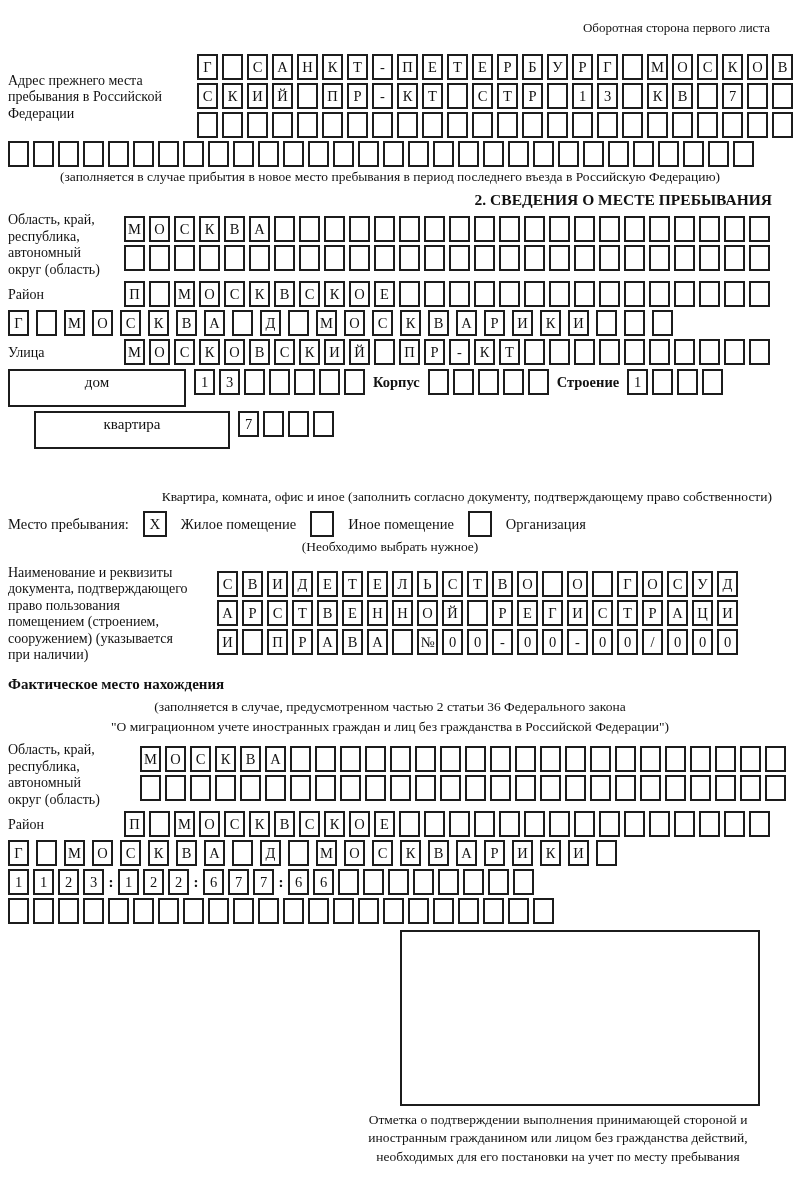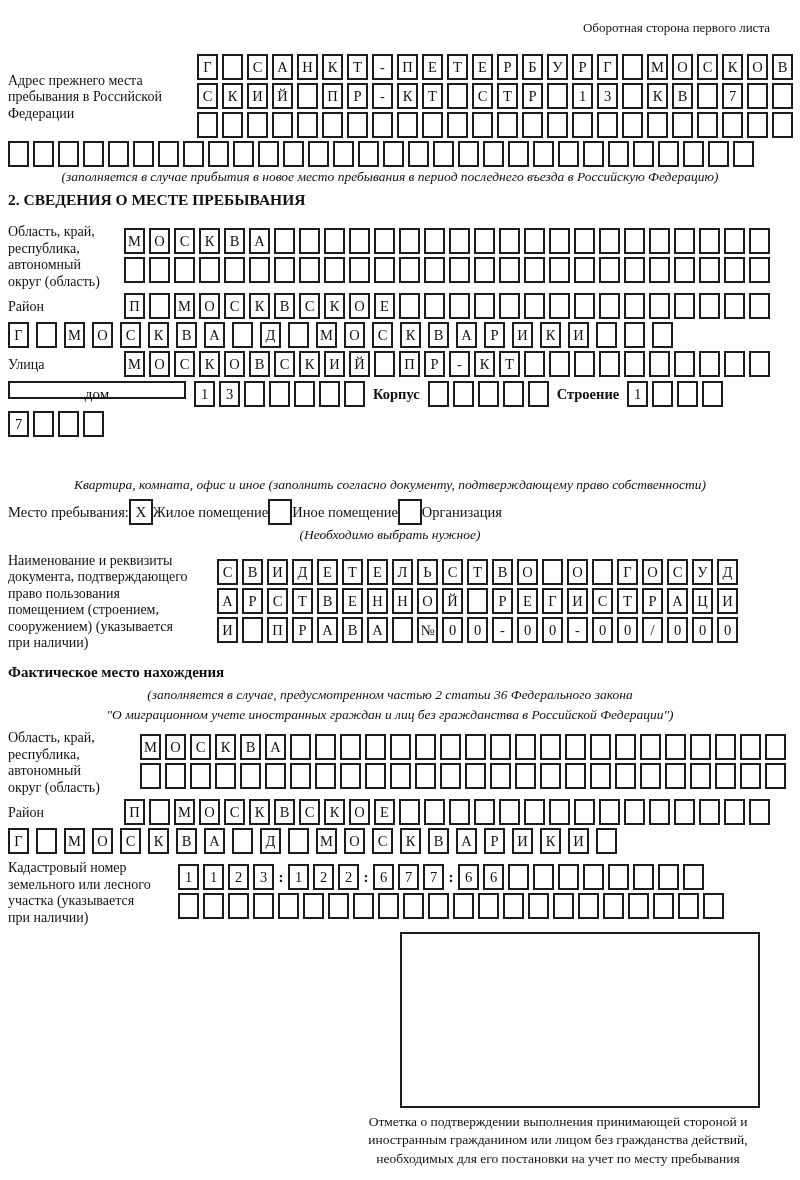--- a/index.html
+++ b/index.html
@@ -10,34 +10,34 @@
   .field{display:flex;align-items:center;margin-bottom:3px;gap:24px;}
   .flabel{font-size:14px;line-height:1.18;flex:0 0 auto;padding-top:3px;}
   .rows{display:flex;flex-direction:column;gap:3px;}
 
   .cells{display:flex;gap:4px;}
   .cells.g7{gap:7px;}
   .cell{box-sizing:content-box;flex:0 0 17px;width:17px;height:22px;border:2px solid #1c1c1c;
         text-align:center;font-size:14.5px;line-height:22px;background:#fff;}
   .sep{flex:0 0 6px;text-align:center;font-size:15px;font-weight:bold;line-height:26px;}
 
-  .note{font-size:13.5px;text-align:center;margin:2px 0 4px 0;line-height:1.2;font-style:italic;}
-  .sec-title{font-size:15.5px;font-weight:bold;text-align:left;margin:6px 0 12px 0;font-family:Liberation Serif, serif;}
+  .note{font-size:13.5px;text-align:center;margin:2px 0 4px 0;line-height:1.2;}
+  .sec-title{font-size:15.5px;font-weight:bold;text-align:right;margin:6px 0 0 0;font-family:Liberation Serif, serif;}
   .sub-title{font-size:15px;font-weight:bold;text-align:left;margin:12px 0 6px 0;}
 
   .inline-row{display:flex;align-items:flex-start;gap:8px;margin:4px 0 2px 0;}
-  .widebox{box-sizing:border-box;border:2px solid #1c1c1c;height:18px;line-height:22px;
+  .widebox{box-sizing:border-box;border:2px solid #1c1c1c;height:38px;line-height:22px;
            text-align:center;font-size:15px;}
   .dom-box{width:178px;}
   .kv-box{width:196px;margin-left:26px;}
   .inline-lbl{font-size:14.5px;line-height:26px;font-weight:bold;}
 
   .chk{box-sizing:content-box;width:20px;height:22px;border:2px solid #1c1c1c;display:inline-block;
        text-align:center;font-size:15px;line-height:22px;}
-  .mesto-row{display:flex;align-items:center;margin:6px 0 2px 0;font-size:14.5px;}
+  .mesto-row{display:flex;align-items:center;gap:14px;margin:6px 0 2px 0;font-size:14.5px;}
 
   .bottom-wrap{display:flex;flex-direction:column;align-items:flex-end;margin-top:6px;}
   .stamp-box{width:356px;height:172px;border:2px solid #1c1c1c;margin-right:12px;}
   .stamp-note{width:428px;text-align:center;font-size:13.5px;line-height:1.35;margin-top:5px;}
 
   .lw165{width:165px;} .lw92{width:92px;} .lw110{width:110px;} .lw185{width:185px;}
   .lw108{width:108px;} .lw146{width:146px;}
   .mt6{margin-top:6px;}
 </style>
 </head>
@@ -343,28 +343,29 @@
     <div class="inline-lbl">Строение</div>
     <div class="cells">
         <span class="cell">1</span>
         <span class="cell"></span>
         <span class="cell"></span>
         <span class="cell"></span>
       </div>
   </div>
 
   <div class="inline-row">
+    <div class="widebox kv-box">квартира</div>
     <div class="cells">
         <span class="cell">7</span>
         <span class="cell"></span>
         <span class="cell"></span>
         <span class="cell"></span>
       </div>
   </div>
-  <div class="note" style="text-align:center;margin-top:40px;">Квартира, комната, офис и иное (заполнить согласно документу, подтверждающему право собственности)</div>
+  <div class="note" style="text-align:right;margin-top:40px;">Квартира, комната, офис и иное (заполнить согласно документу, подтверждающему право собственности)</div>
 
   <div class="mesto-row">
     <span>Место пребывания:</span>
     <span class="chk">X</span>
     <span>Жилое помещение</span>
     <span class="chk"></span>
     <span>Иное помещение</span>
     <span class="chk"></span>
     <span>Организация</span>
   </div>
@@ -564,21 +565,20 @@
         <span class="cell">А</span>
         <span class="cell">Р</span>
         <span class="cell">И</span>
         <span class="cell">К</span>
         <span class="cell">И</span>
         <span class="cell"></span>
       </div>
   </div>
 
   <div class="field">
-    <div class="flabel lw146">Кадастровый номер земельного или лесного участка (указывается при наличии)</div>
     <div class="rows">
       <div class="cells">
           <span class="cell">1</span>
           <span class="cell">1</span>
           <span class="cell">2</span>
           <span class="cell">3</span>
           <span class="sep">:</span>
           <span class="cell">1</span>
           <span class="cell">2</span>
           <span class="cell">2</span>

